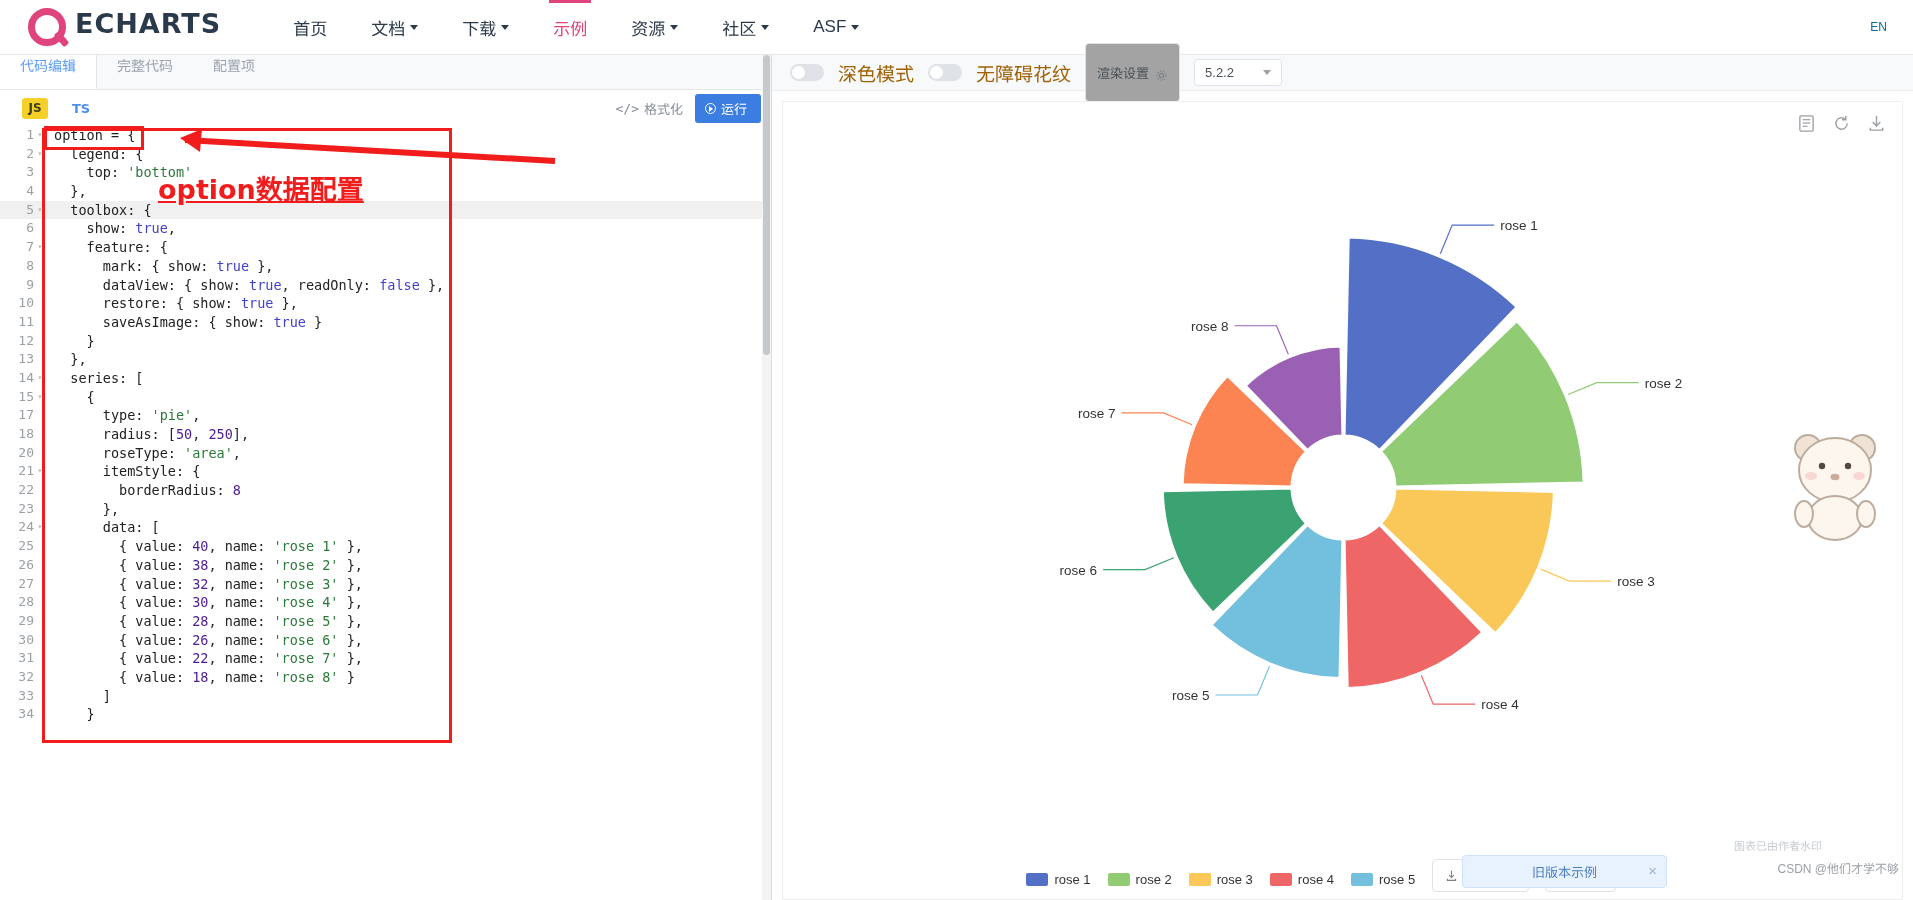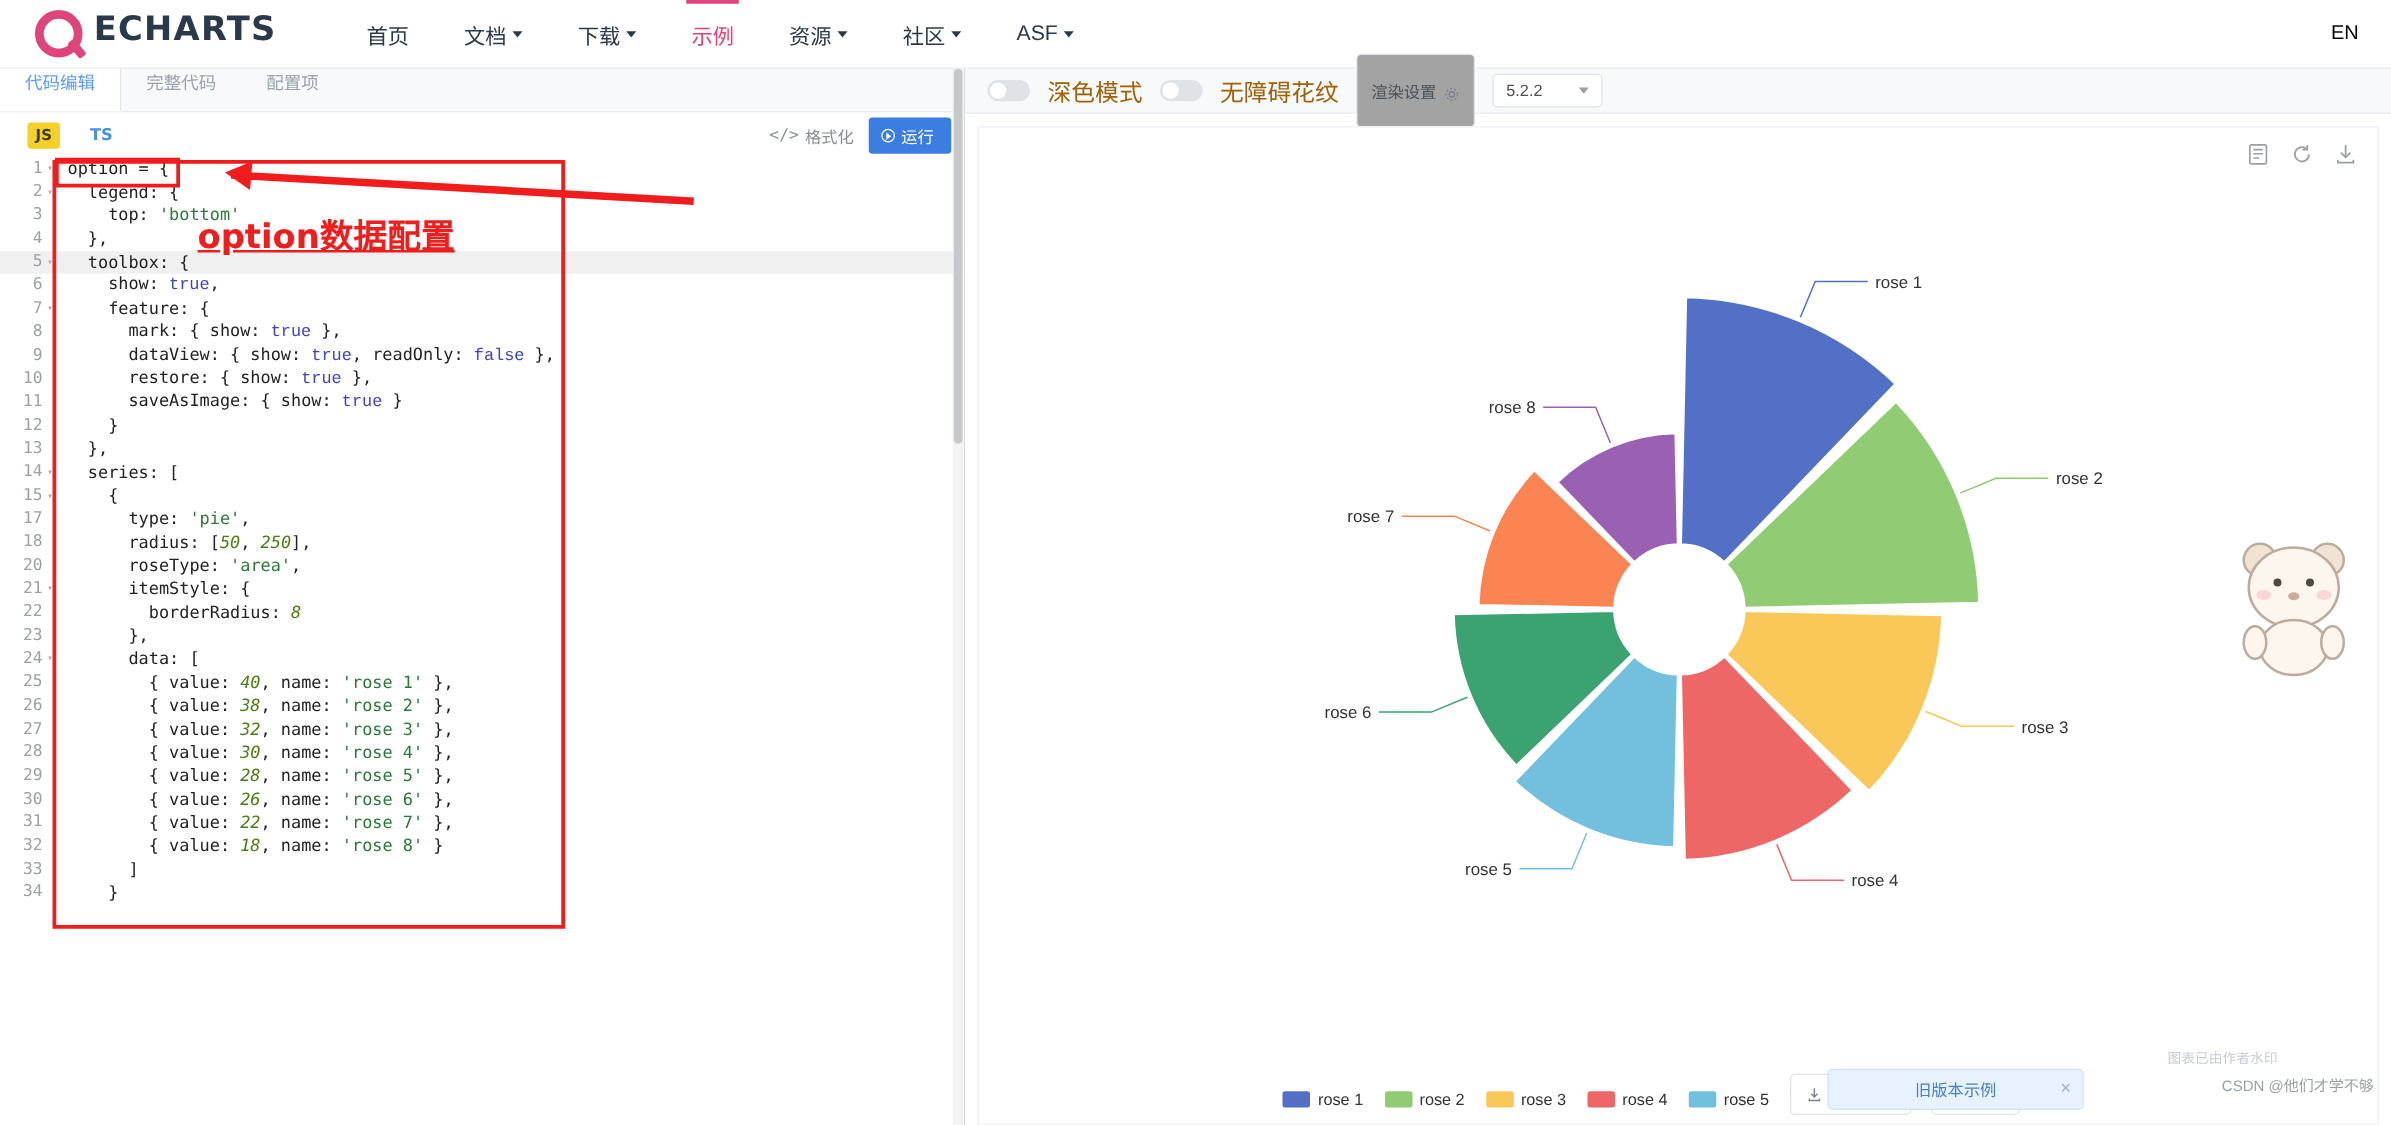--- a/index.html
+++ b/index.html
@@ -44,21 +44,21 @@
     content: ""; position: absolute; top: 0; left: 18px; right: 18px;
     height: 3px; background: #e0447c;
   }
   .caret {
     display: inline-block; margin-left: 5px;
     border-left: 4px solid transparent; border-right: 4px solid transparent;
     border-top: 5px solid currentColor;
   }
   .nav-right {
     margin-left: auto; margin-right: 26px;
-    font-size: 16px; color: #000000; cursor: pointer;
+    font-size: 12px; color: #0369a1; cursor: pointer;
   }
 
   
   .split { display: flex; width: 100%; height: 845px; }
   .left-pane { width: 772px; position: relative; display: flex; flex-direction: column;
     border-right: 1px solid #dcdcdc; }
   .right-pane { flex: 1; position: relative; display: flex; flex-direction: column; }
 
   
   .tabs-strip {
@@ -123,22 +123,22 @@
   .line.hl { background: #f0f0f0; }
   .lineno {
     width: 34px; text-align: right; color: #9aa0a6; font-size: 13px;
     flex: none; user-select: none;
   }
   .fold {
     width: 12px; flex: none; text-align: center; color: #b0b4b8; font-size: 8px;
   }
   .ctext { padding-left: 8px; color: #222; }
   .k-str { color: #2a7a3a; }
-  .k-num { color: #4d7c0f; font-style: italic; }
-  .k-bool { color: #4040d0; font-family: Liberation Mono, monospace; }
+  .k-num { color: #4c1d95; }
+  .k-bool { color: #4040d0; }
 
   
   .ann-box {
     position: absolute; border: 3px solid #f11c1c; pointer-events: none;
   }
   .ann-text {
     position: absolute; color: #f11c1c; font-size: 27px; font-weight: bold;
     font-family: "DejaVu Sans", sans-serif; text-decoration: underline;
     white-space: nowrap;
   }

